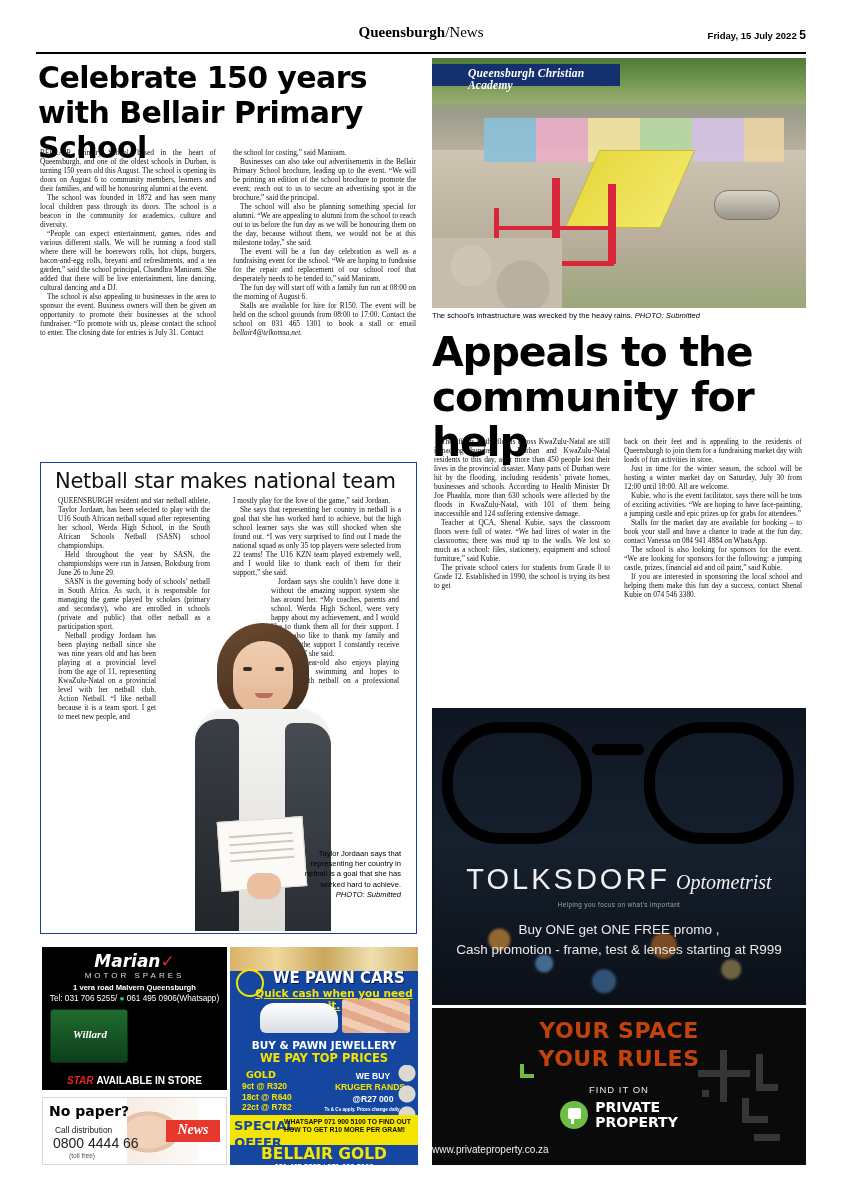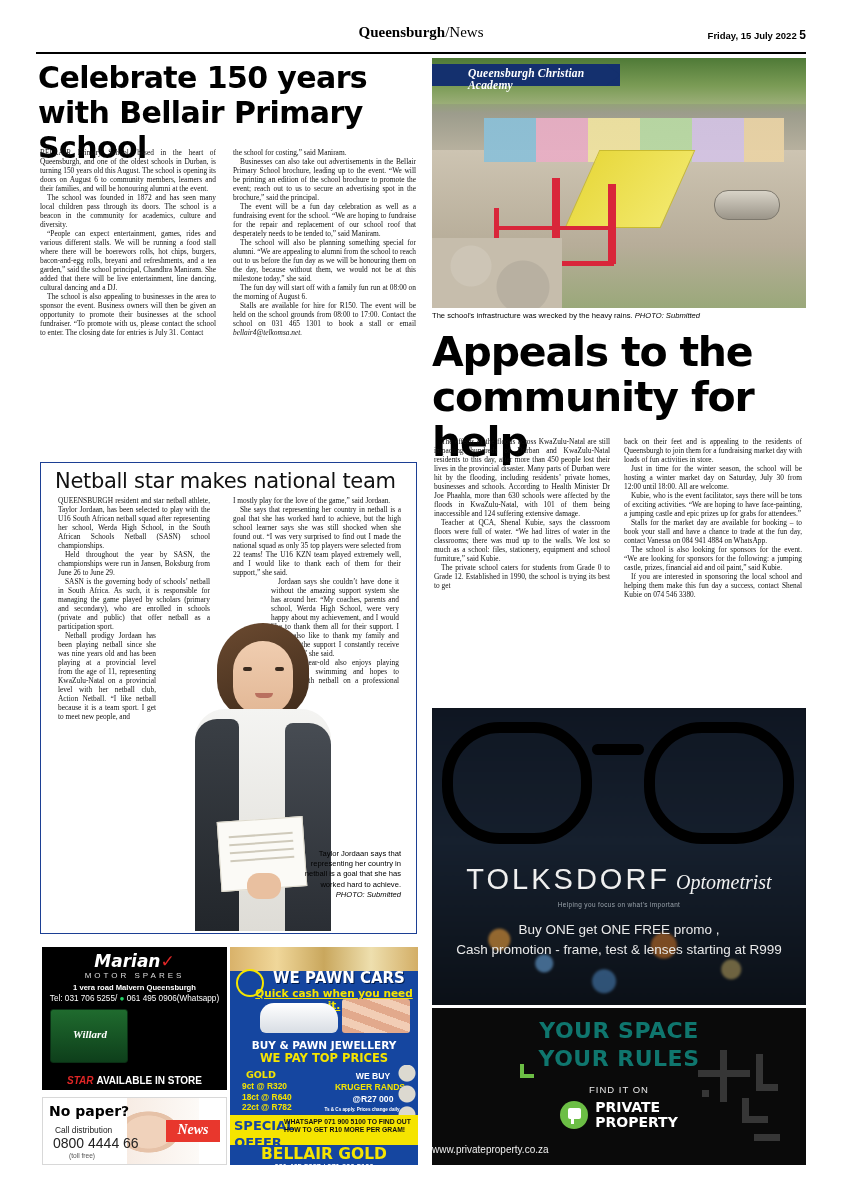--- a/index.html
+++ b/index.html
@@ -257,21 +257,21 @@
   .ad-tolks .strip .l { left:5px; top:4px; font-size:6.6px; line-height:9px; }
   .ad-tolks .strip .c { left:0; right:0; text-align:center; top:8px; font-size:9px; }
   .ad-tolks .strip .r { right:5px; top:4px; font-size:6.6px; line-height:9px; text-align:right; }
 
   
   .ad-pp {
     position:absolute; left:432px; top:1008px; width:374px; height:157px;
     background:#0a0a0a; overflow:hidden;
   }
   .ad-pp .l1, .ad-pp .l2 {
-    position:absolute; left:0; right:0; text-align:center; color:#0f766e;
+    position:absolute; left:0; right:0; text-align:center; color:#c2410c;
     font-family:"DejaVu Sans", sans-serif; font-weight:bold; letter-spacing:.5px;
   }
   .ad-pp .l1 { top:10px; font-size:22px; }
   .ad-pp .l2 { top:38px; font-size:22px; }
   .ad-pp .findit {
     position:absolute; left:0; right:0; text-align:center; top:76px; color:#e8e8e8;
     font-family:"Liberation Sans", sans-serif; font-size:9.5px; letter-spacing:1px;
   }
   .ad-pp .logo-row {
     position:absolute; left:0; right:0; top:92px; text-align:center;
@@ -506,22 +506,22 @@
 <div class="bodytext col-bellair-1">
   <p class="first">BELLAIR Primary School, based in the heart of Queensburgh, and one of the oldest schools in Durban, is turning 150 years old this August. The school is opening its doors on August 6 to community members, learners and their families, and will be honouring alumni at the event.</p>
   <p>The school was founded in 1872 and has seen many local children pass through its doors. The school is a beacon in the community for academics, culture and diversity.</p>
   <p>“People can expect entertainment, games, rides and various different stalls. We will be running a food stall where there will be boerewors rolls, hot chips, burgers, bacon-and-egg rolls, breyani and refreshments, and a tea garden,” said the school principal, Chandhra Maniram. She added that there will be live entertainment, line dancing, cultural dancing and a DJ.</p>
   <p>The school is also appealing to businesses in the area to sponsor the event. Business owners will then be given an opportunity to promote their businesses at the school fundraiser. “To promote with us, please contact the school to enter. The closing date for entries is July 31. Contact</p>
 </div>
 
 <div class="bodytext col-bellair-2">
   <p class="first">the school for costing,” said Maniram.</p>
   <p>Businesses can also take out advertisements in the Bellair Primary School brochure, leading up to the event. “We will be printing an edition of the school brochure to promote the event; reach out to us to secure an advertising spot in the brochure,” said the principal.</p>
+  <p>The school will also be planning something special for alumni. “We are appealing to alumni from the school to reach out to us before the fun day as we will be honouring them on the day, because without them, we would not be at this milestone today,” she said.</p>
   <p>The event will be a fun day celebration as well as a fundraising event for the school. “We are hoping to fundraise for the repair and replacement of our school roof that desperately needs to be tended to,” said Maniram.</p>
-  <p>The school will also be planning something special for alumni. “We are appealing to alumni from the school to reach out to us before the fun day as we will be honouring them on the day, because without them, we would not be at this milestone today,” she said.</p>
   <p>The fun day will start off with a family fun run at 08:00 on the morning of August 6.</p>
   <p><span>Stalls are available for hire for R150. The event will be held on the school grounds from 08:00 to 17:00. Contact the school on 031 465 1301 to book a stall or email </span><i>bellair4@telkomsa.net.</i></p>
 </div>
 
 <div class="photo-qca">
   <div class="sky"></div>
   <div class="ground"></div>
   <div class="wall"></div>
   <div class="slide"></div>
   <div class="frame-a"></div>

